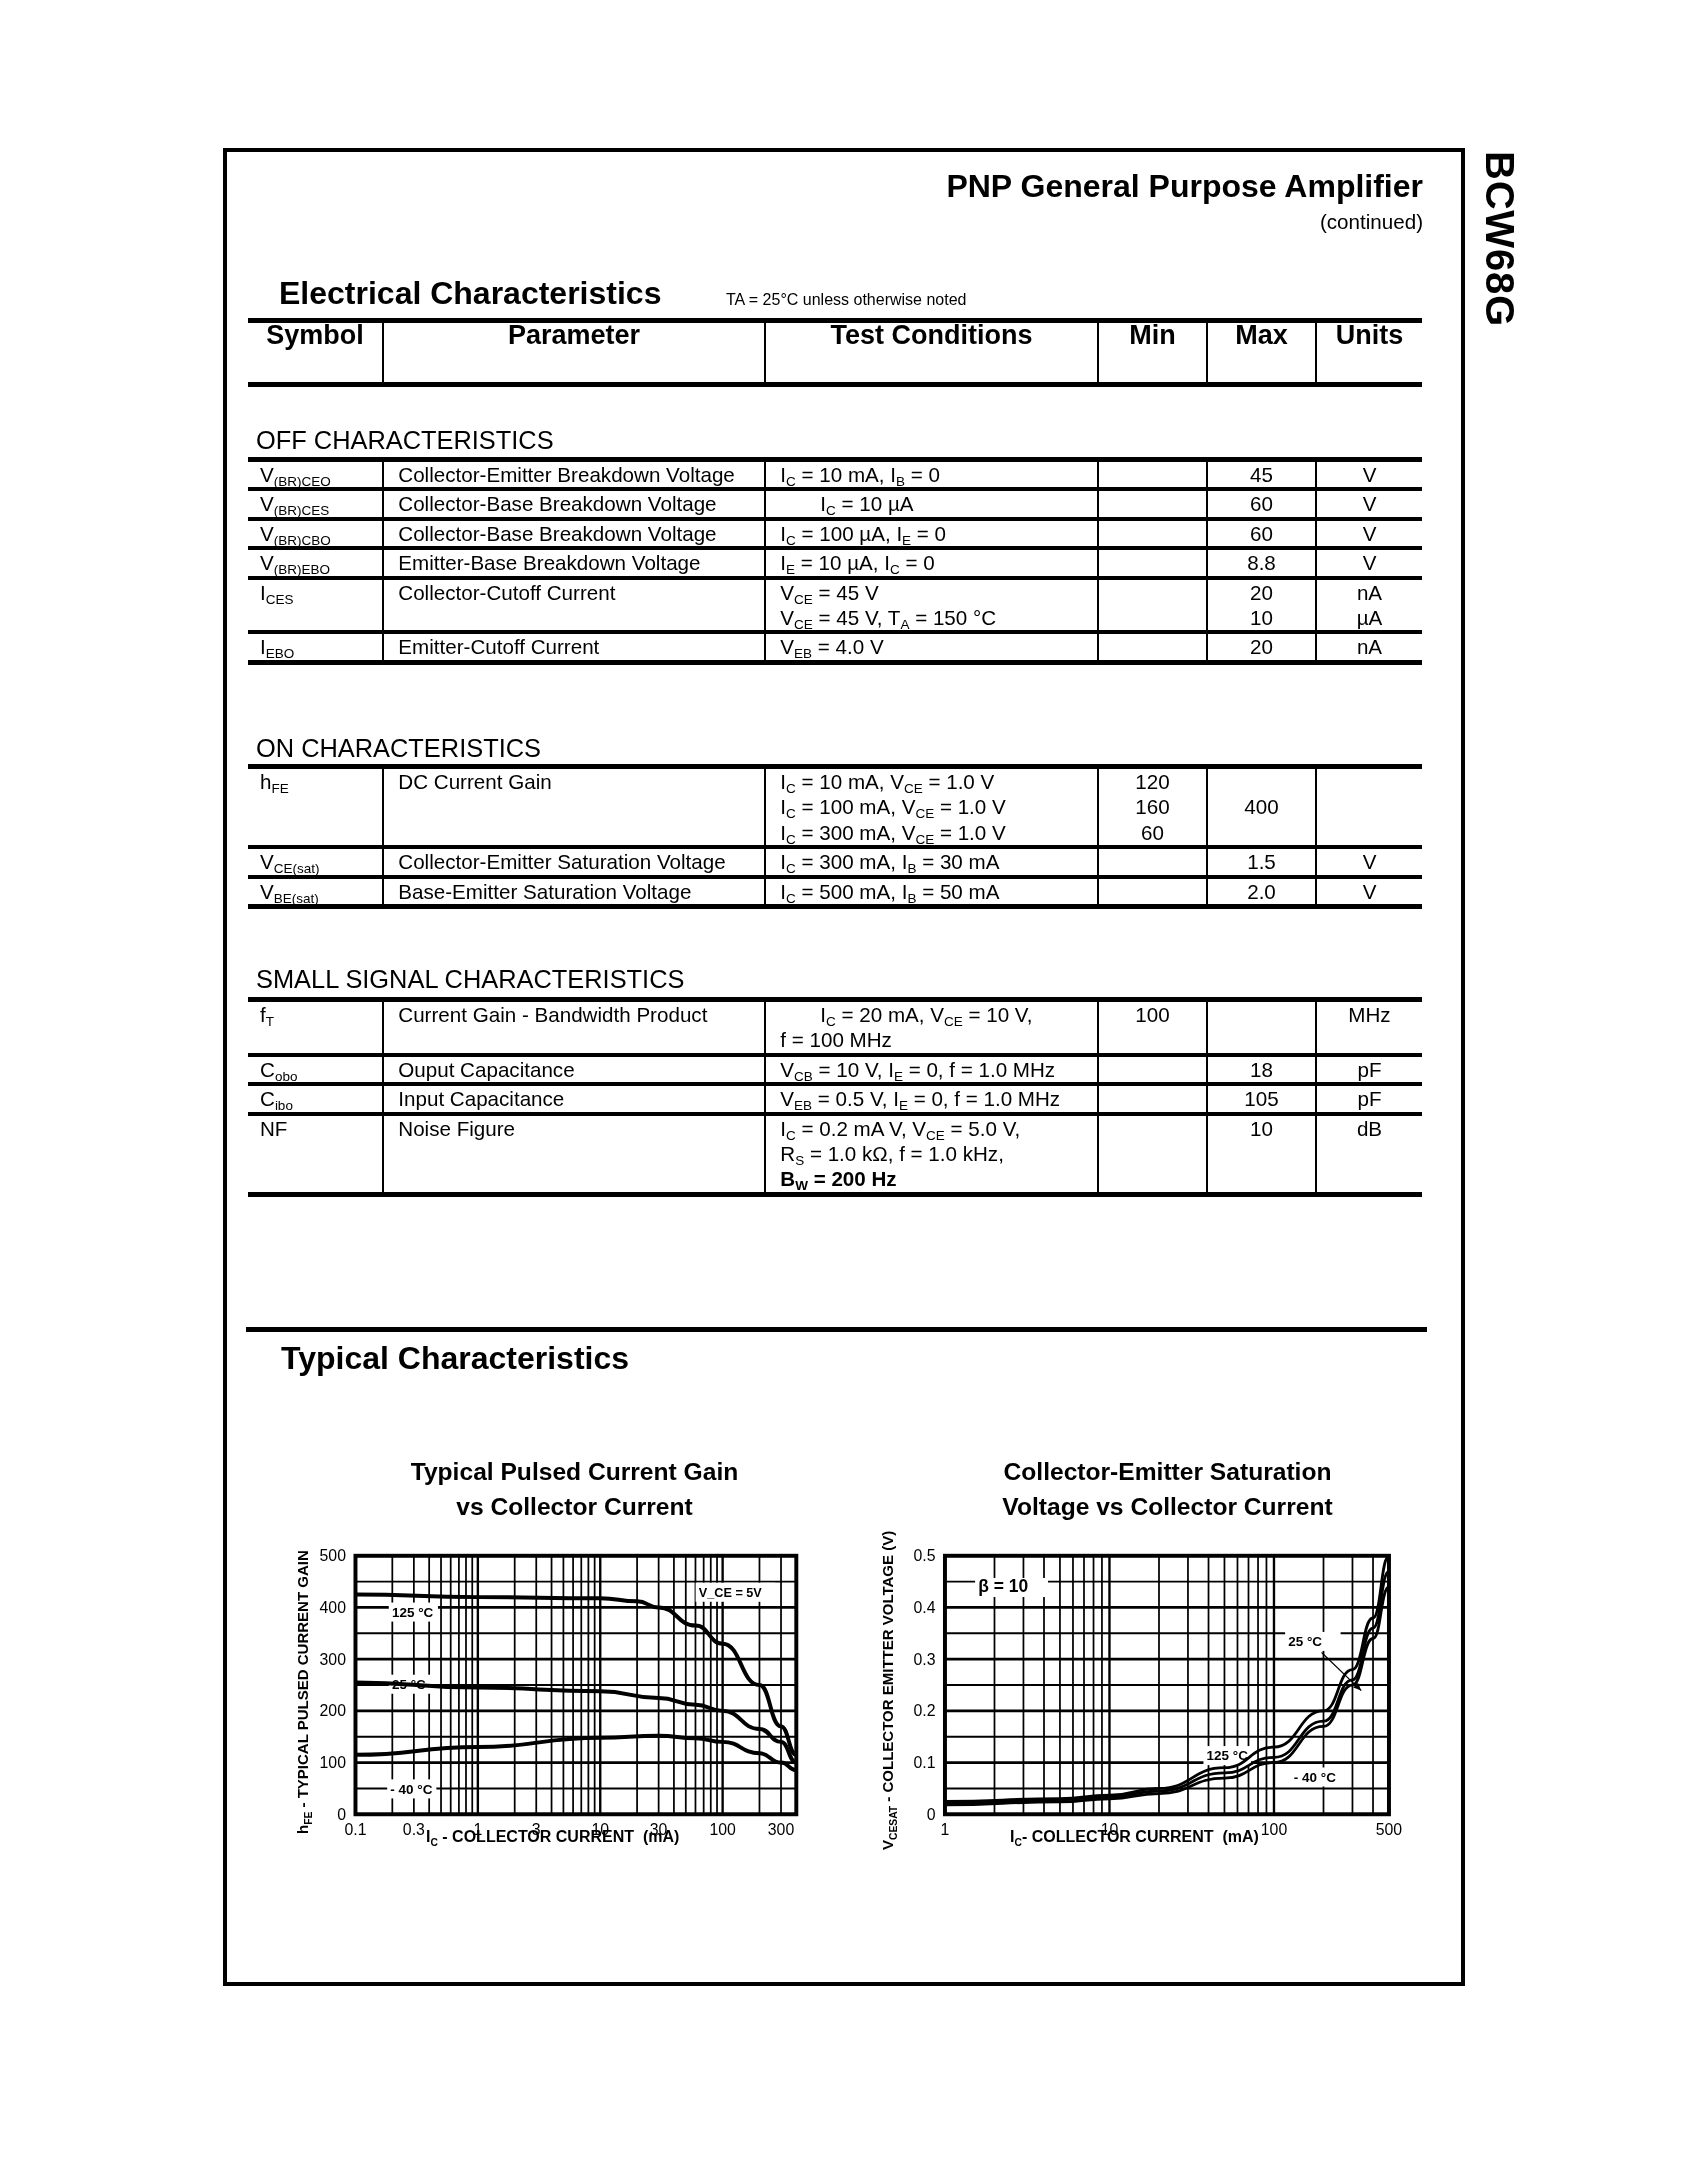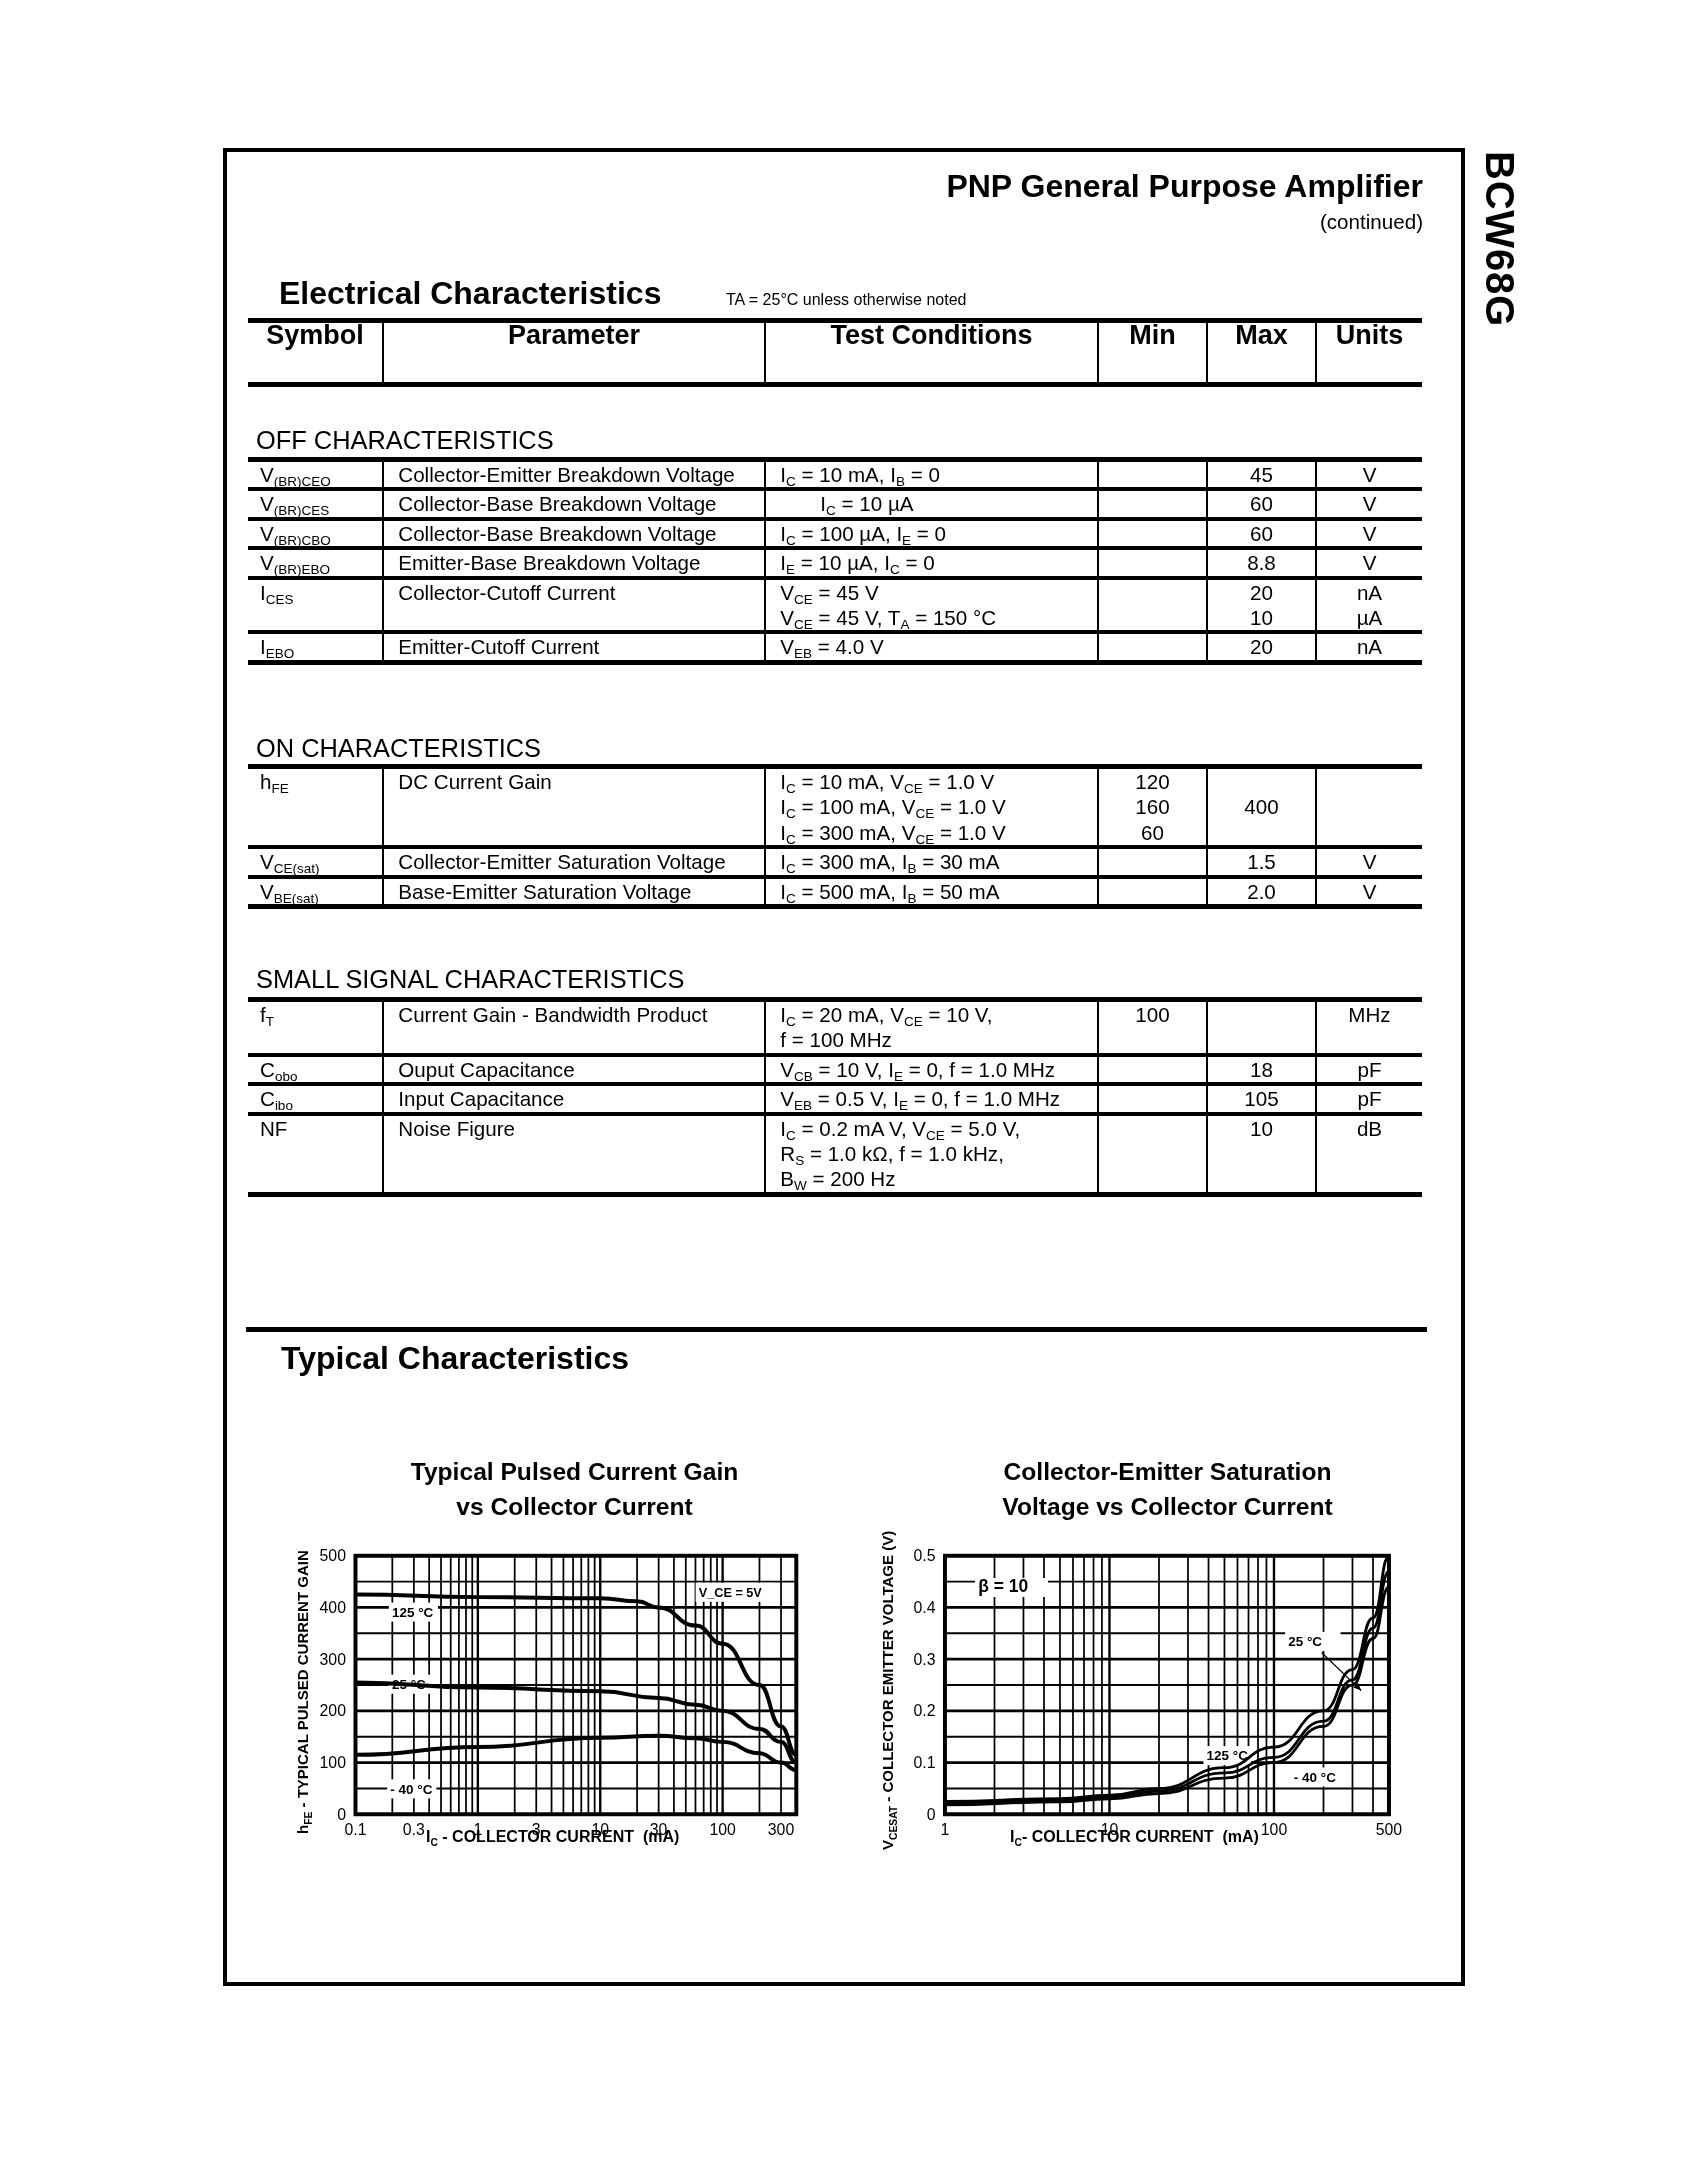--- a/index.html
+++ b/index.html
@@ -265,21 +265,21 @@
       <col class="col-cond">
       <col class="col-min">
       <col class="col-max">
       <col class="col-unit">
     </colgroup>
   <tbody>
       <tr>
         <td class="c-sym">f<sub>T</sub></td>
         <td class="c-par">Current Gain - Bandwidth Product</td>
         <td class="c-cond">
-          <div style="min-height: 25.4px;">I<sub>C</sub> = 20 mA, V<sub>CE</sub> = 10 V,</div>
+          <div style="min-height: 25.4px; margin-left: 40px;">I<sub>C</sub> = 20 mA, V<sub>CE</sub> = 10 V,</div>
           <div style="min-height: 25.4px;">f = 100 MHz</div>
         </td>
         <td class="c-min">
           <div style="min-height: 25.4px;">100</div>
         </td>
         <td class="c-max">
           <div style="min-height: 25.4px;"></div>
         </td>
         <td class="c-unit">
           <div style="min-height: 25.4px;">MHz</div>
@@ -316,21 +316,21 @@
         <td class="c-unit">
           <div style="min-height: 25.4px;">pF</div>
         </td>
       </tr>
       <tr>
         <td class="c-sym">NF</td>
         <td class="c-par">Noise Figure</td>
         <td class="c-cond">
           <div style="min-height: 25.4px;">I<sub>C</sub> = 0.2 mA V, V<sub>CE</sub> = 5.0 V,</div>
           <div style="min-height: 25.4px;">R<sub>S</sub> = 1.0 kΩ, f = 1.0 kHz,</div>
-          <div style="min-height: 25.4px;">B<sub>W</sub> = 200 Hz</div>
+          <div style="min-height: 25.4px; font-weight: bold;">B<sub>W</sub> = 200 Hz</div>
         </td>
         <td class="c-min">
           <div style="min-height: 25.4px;"></div>
         </td>
         <td class="c-max">
           <div style="min-height: 25.4px;">10</div>
         </td>
         <td class="c-unit">
           <div style="min-height: 25.4px;">dB</div>
         </td>

